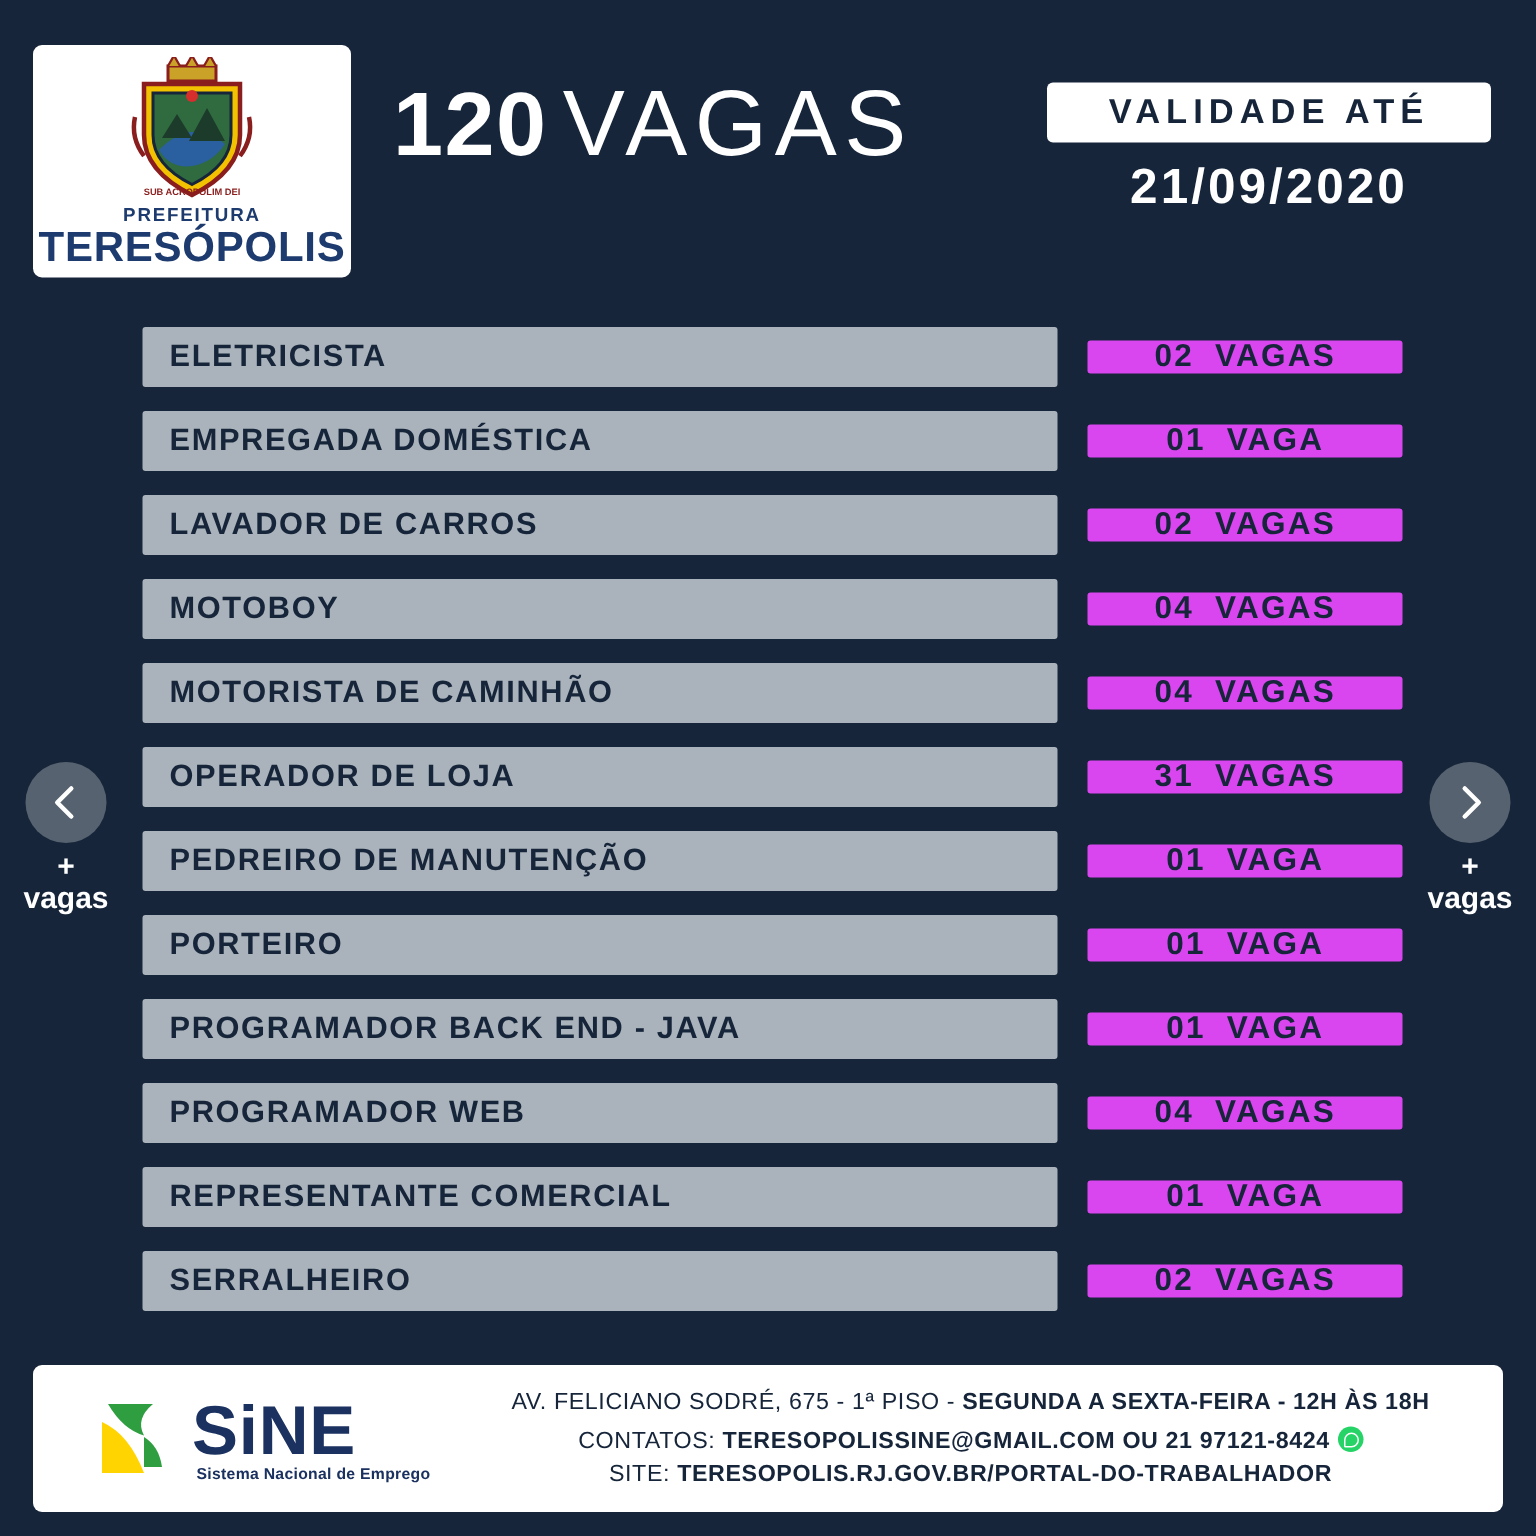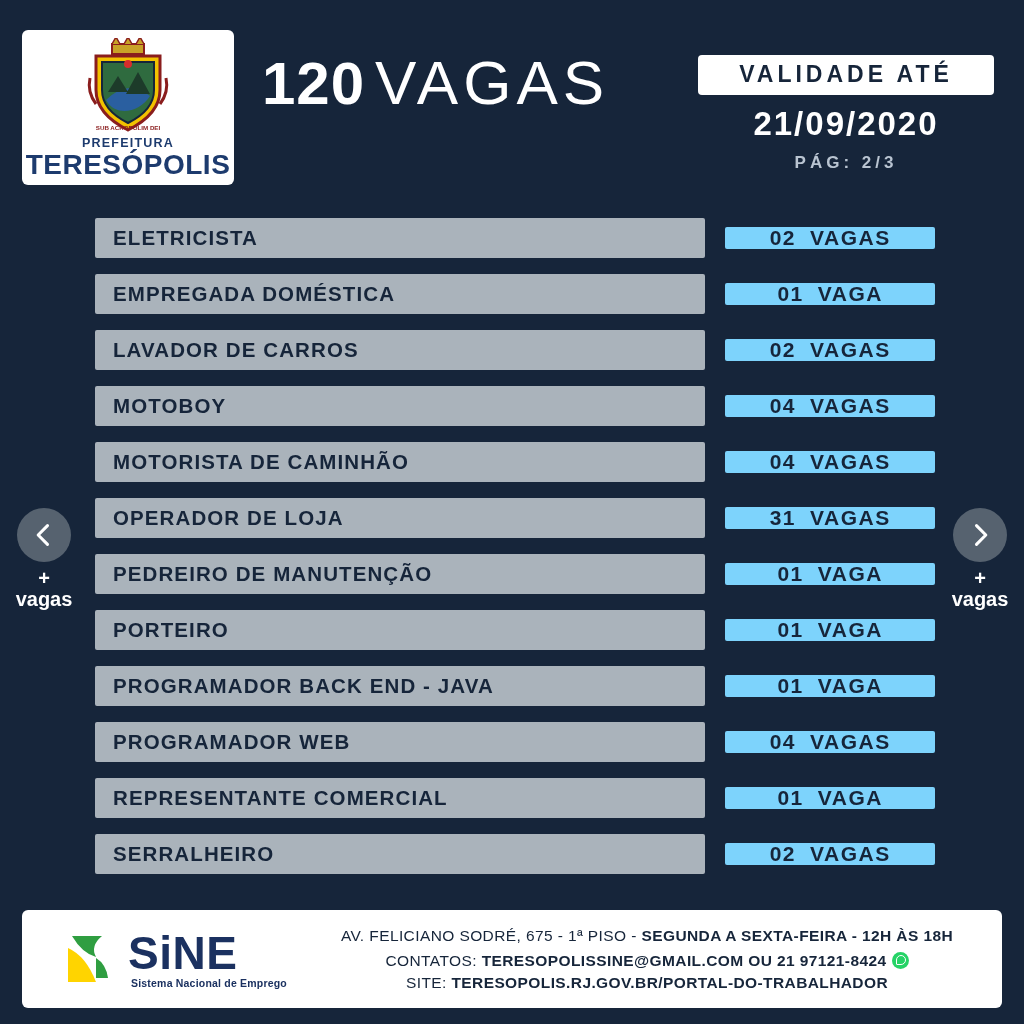--- a/index.html
+++ b/index.html
@@ -127,21 +127,21 @@
     padding-left: 18px;
     font-size: 20.5px;
     font-weight: bold;
     letter-spacing: 1.1px;
     border-radius: 2px;
   }
   .count {
     width: 240px;
     height: 22px;
     margin-left: 20px;
-    background: #7dd3fc;
+    background: #d946ef;
     color: #16253a;
     display: flex;
     align-items: center;
     justify-content: center;
     font-size: 21px;
     font-weight: bold;
     letter-spacing: 1.5px;
     border-radius: 2px;
   }
   .count .num { margin-right: 14px; }
@@ -272,21 +272,20 @@
     </div>
 
     <div class="title-wrap">
       <span class="title-num">120</span>
       <span class="title-word">VAGAS</span>
     </div>
 
     <div class="validity">
       <div class="validity-chip">VALIDADE ATÉ</div>
       <div class="validity-date">21/09/2020</div>
-      <div class="validity-page">PÁG: 2/3</div>
     </div>
   </div>
 
   <div class="list">
     <div class="row">
       <div class="job">ELETRICISTA</div>
       <div class="count">
         <span class="num">02</span>
         <span>VAGAS</span>
       </div>

